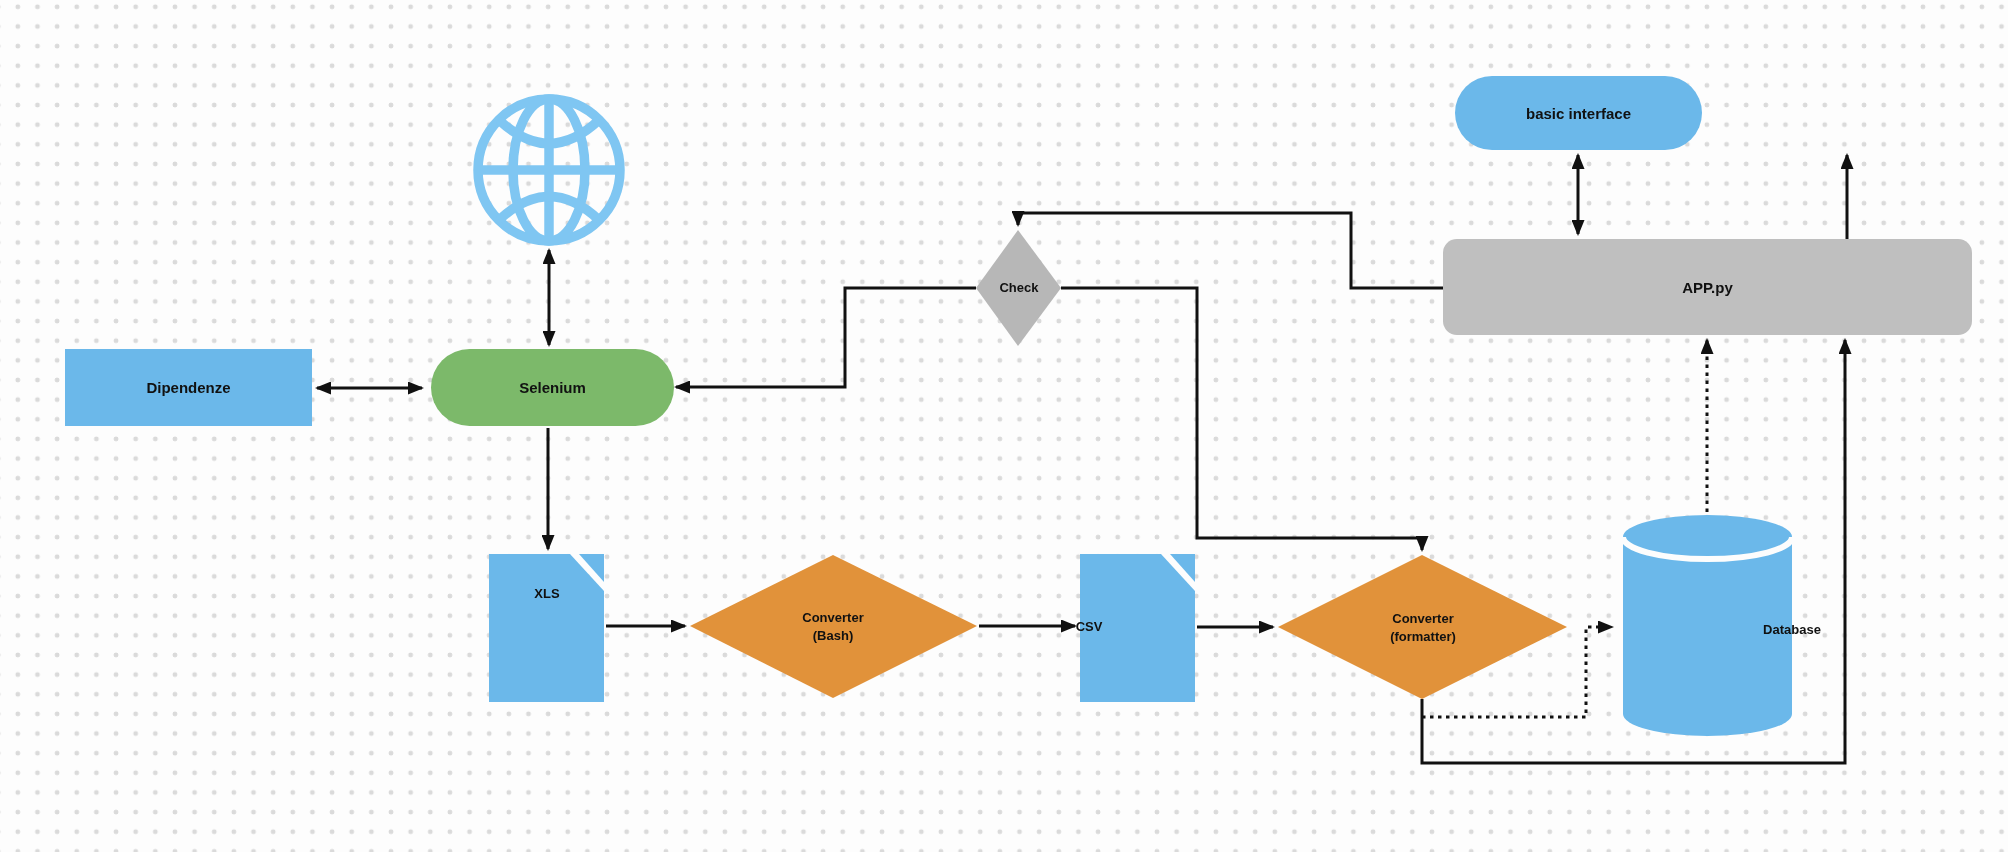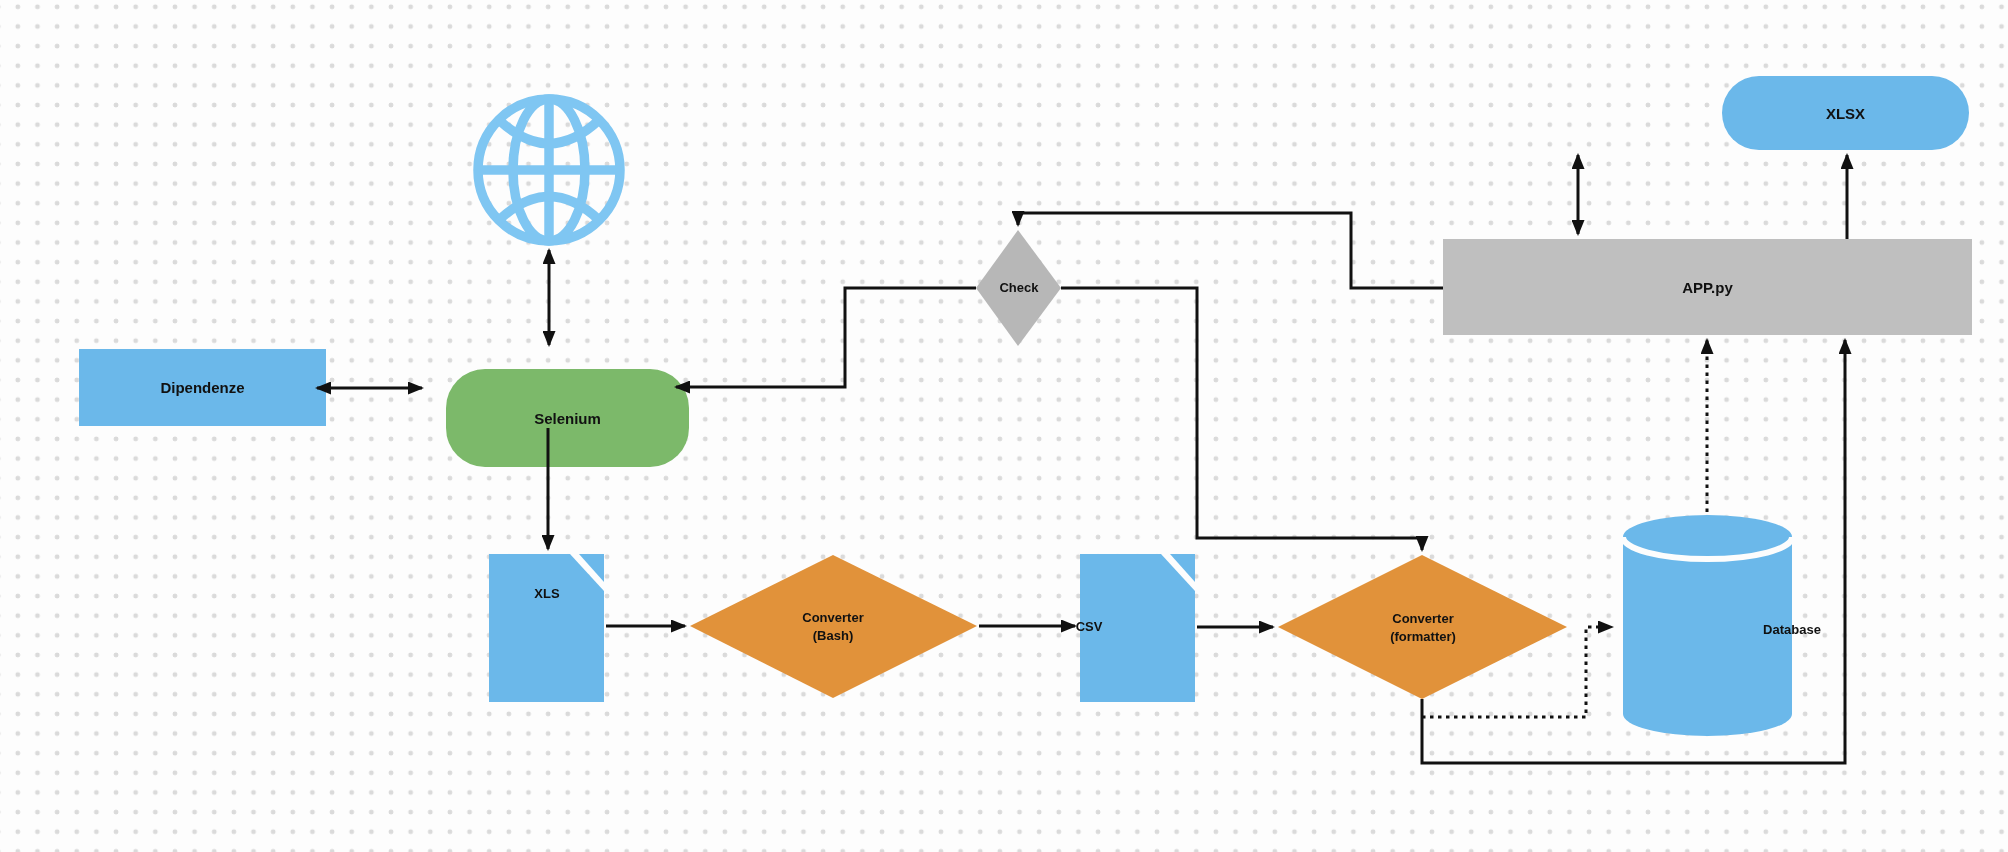--- a/index.html
+++ b/index.html
@@ -95,34 +95,34 @@
     </g>
 
     <polygon points="1422,555 1567,627 1422,699 1278,627" fill="#E1923A"></polygon>
 
     <g>
       <path d="M1623 537 A84.5 22 0 0 1 1792 537 L1792 714 A84.5 22 0 0 1 1623 714 Z" fill="#6BB8EA"></path>
       <path d="M1623 537 A84.5 22 0 0 0 1792 537" fill="none" stroke="#FDFDFD" stroke-width="6"></path>
     </g>
   </svg>
 
-  <div class="node rect-blue" style="left:79px; top:349px; width:247px; height:77px;">
+  <div class="node rect-blue" style="left:65px; top:349px; width:247px; height:77px;">
     <span>Dipendenze</span>
   </div>
 
-  <div class="node pill-green" style="left:446px; top:349px; width:243px; height:98px;margin-top:20px;">
+  <div class="node pill-green" style="left:431px; top:349px; width:243px; height:77px;">
     <span>Selenium</span>
   </div>
 
-
-  <div class="node pill-blue" style="left:1722px; top:76px; width:247px; height:74px;">
-    <span>XLSX</span>
+  <div class="node pill-blue" style="left:1455px; top:76px; width:247px; height:74px;">
+    <span>basic interface</span>
   </div>
 
-  <div class="node rect-gray" style="left:1443px; top:239px; width:529px; height:96px;">
+
+  <div class="node rect-gray" style="left:1443px; top:239px; width:529px; height:96px;border-radius:14px;">
     <span>APP.py</span>
   </div>
 
   <div class="lbl" style="left:1019px; top:288px;">Check</div>
   <div class="lbl" style="left:547px; top:594px;">XLS</div>
   <div class="lbl" style="left:833px; top:627px;">Converter
 (Bash)</div>
   <div class="lbl" style="left:1089px; top:627px;">CSV</div>
   <div class="lbl" style="left:1423px; top:628px;">Converter
 (formatter)</div>

